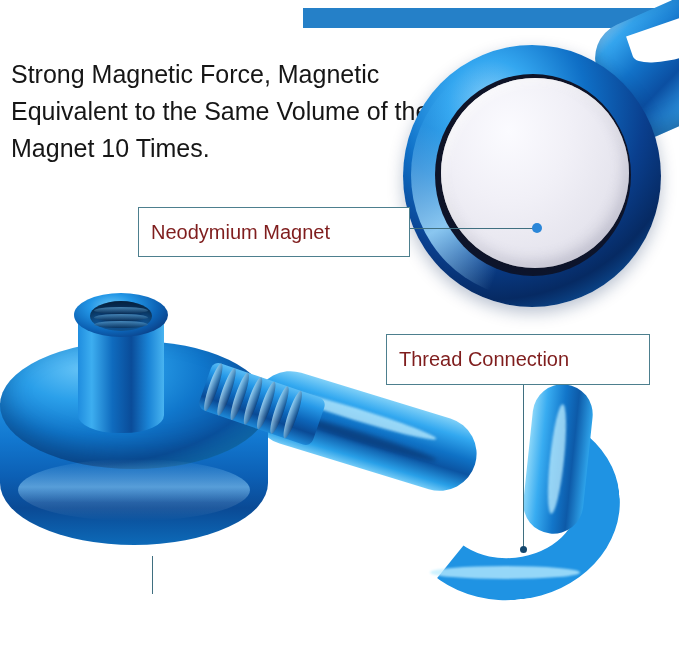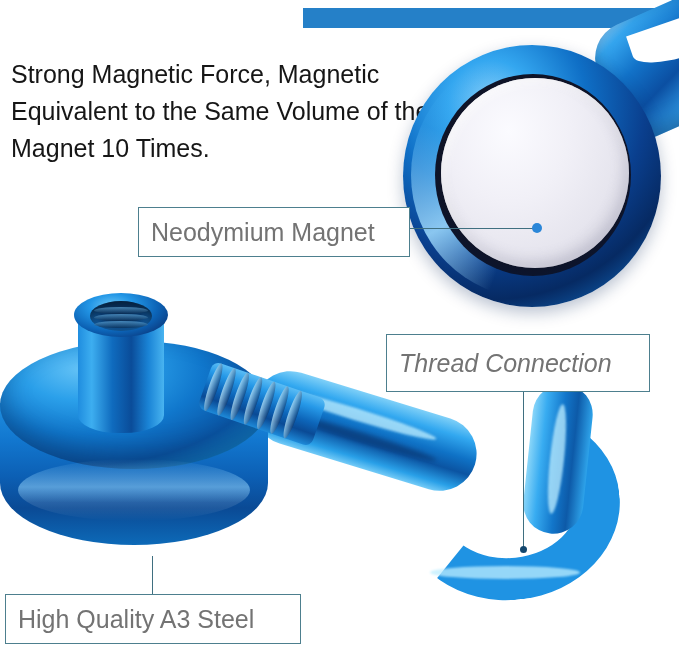--- a/index.html
+++ b/index.html
@@ -25,25 +25,25 @@
   }
 
   
   .callout{
     position:absolute;box-sizing:border-box;
     background:#ffffff;border:1.3px solid #4d7f8e;
     display:flex;align-items:center;
     z-index:40;
   }
   .callout span{
-    font-size:25px;color:#737373;white-space:nowrap;
+    font-size:20px;color:#7f1d1d;white-space:nowrap;
     padding:0 12px;
   }
   #callout-neodymium{left:138px;top:207px;width:272px;height:50px;}
-  #callout-thread{left:386px;top:334px;width:264px;height:58px;font-style:italic;}
+  #callout-thread{left:386px;top:334px;width:264px;height:51px;}
   #callout-steel{left:5px;top:594px;width:296px;height:50px;}
 
   
   .leader{position:absolute;background:#3f6f80;z-index:38;}
   #leader-neo{left:410px;top:227.5px;width:126px;height:1.4px;}
   #leader-neo-dot{
     position:absolute;left:532px;top:223px;width:10px;height:10px;
     border-radius:50%;background:#2a86d8;z-index:39;
   }
   #leader-thread{left:523px;top:385px;width:1.4px;height:165px;}
@@ -275,17 +275,14 @@
   <div id="leader-thread" class="leader"></div>
   <div id="leader-thread-dot"></div>
   <div id="leader-steel" class="leader"></div>
 
   <div id="callout-neodymium" class="callout">
     <span>Neodymium Magnet</span>
   </div>
   <div id="callout-thread" class="callout">
     <span>Thread Connection</span>
   </div>
-  <div id="callout-steel" class="callout">
-    <span>High Quality A3 Steel</span>
-  </div>
 
 </div>
 
 </body></html>

